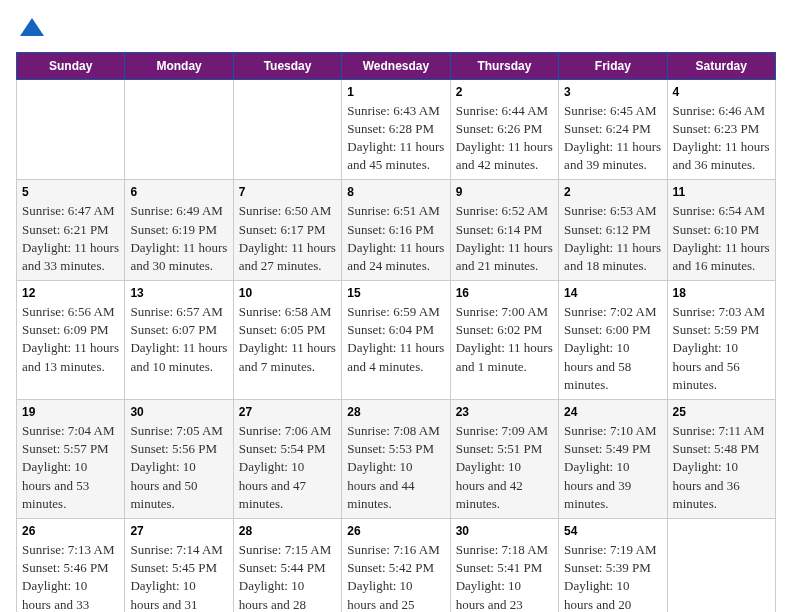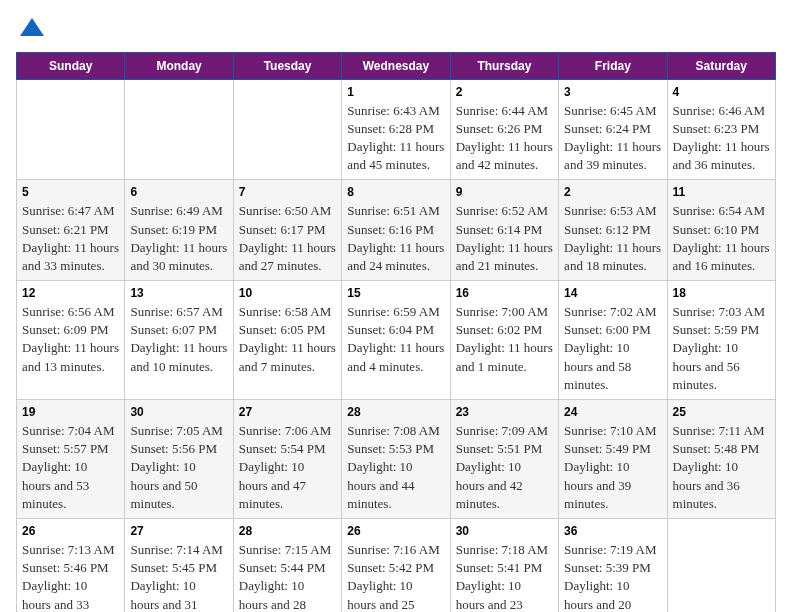--- a/index.html
+++ b/index.html
@@ -308,21 +308,21 @@
           Sunrise: 7:16 AM<br>Sunset: 5:42 PM<br>Daylight: 10 hours and 25 minutes.
         </div>
         </td>
         <td>
           <span class="day-number">30</span>
         <div class="day-info">
           Sunrise: 7:18 AM<br>Sunset: 5:41 PM<br>Daylight: 10 hours and 23 minutes.
         </div>
         </td>
         <td>
-          <span class="day-number">36</span>
+          <span class="day-number">54</span>
         <div class="day-info">
           Sunrise: 7:19 AM<br>Sunset: 5:39 PM<br>Daylight: 10 hours and 20 minutes.
         </div>
         </td>
         <td class="empty-cell"></td>
       </tr>
     </tbody>
 </table>
 
 </body></html>

